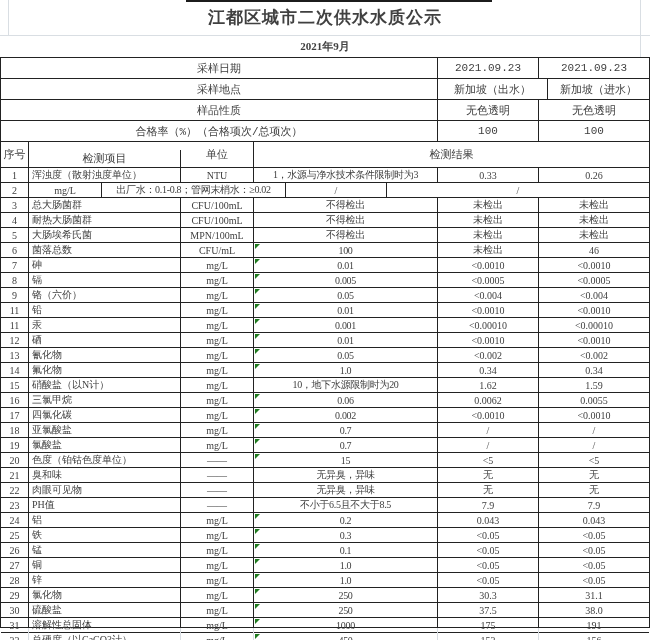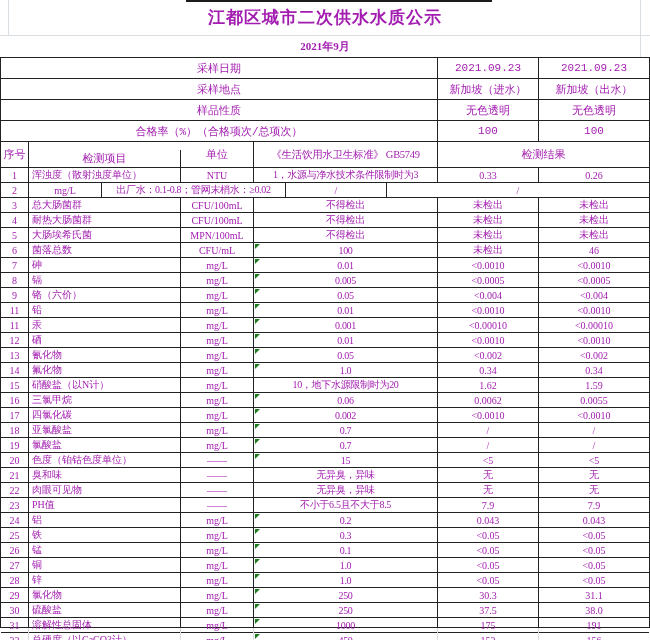--- a/index.html
+++ b/index.html
@@ -1,18 +1,18 @@
 <!DOCTYPE html>
 <html><head>
 <meta charset="utf-8">
 <style>
   html,body { margin:0; padding:0; background:#fff; }
   .sheet {
     position:relative; width:650px; height:640px; background:#fff;
-    font-family:"Liberation Serif","DejaVu Serif",serif; color:#a21caf; overflow:hidden;
+    font-family:"Liberation Serif","DejaVu Serif",serif; color:#404040; overflow:hidden;
   }
   
   .gl { position:absolute; background:#d9dee3; }
   .top-edge-mark { position:absolute; top:0; left:186px; width:306px; height:2px; background:#1c1c1c; }
 
   .title-row { position:absolute; top:0; left:0; width:650px; height:35px;
     display:flex; align-items:center; justify-content:center;
     font-family:"Liberation Sans","DejaVu Sans",sans-serif; font-weight:bold; font-size:17px; letter-spacing:1px; }
   .subtitle-row { position:absolute; top:35px; left:0; width:650px; height:22px;
     display:flex; align-items:center; justify-content:center; font-size:11px;font-weight:bold; }
@@ -61,39 +61,38 @@
 
   <div class="main">
 
     <div class="row info-row">
       <div class="c w-label">采样日期</div>
       <div class="c w-r1">2021.09.23</div>
       <div class="c w-r2">2021.09.23</div>
     </div>
     <div class="row info-row">
       <div class="c w-label">采样地点</div>
+      <div class="c w-r2">新加坡（出水）</div>
       <div class="c w-r1">新加坡（进水）</div>
-      <div class="c w-r2">新加坡（出水）</div>
     </div>
     <div class="row info-row">
       <div class="c w-label">样品性质</div>
       <div class="c w-r1">无色透明</div>
       <div class="c w-r2">无色透明</div>
     </div>
     <div class="row info-row">
       <div class="c w-label">合格率（%）（合格项次/总项次）</div>
       <div class="c w-r1">100</div>
       <div class="c w-r2">100</div>
     </div>
 
     <div class="row header-row">
       <div class="c w-no">序号</div>
       <div class="c w-item" style="justify-content:center; padding-left:0;margin-top:8px;">检测项目</div>
       <div class="c w-unit">单位</div>
-      <div class="c w-std hdr-std">《生活饮用水卫生标准》 GB5749</div>
       <div class="c w-res">检测结果</div>
     </div>
 
     <div class="rows">
   <div class="data-row">
     <div class="c w-no cell-no">1</div>
     <div class="c w-item cell-item">浑浊度（散射浊度单位）</div>
     <div class="c w-unit cell-unit">NTU</div>
     <div class="c w-std cell-std">
 

